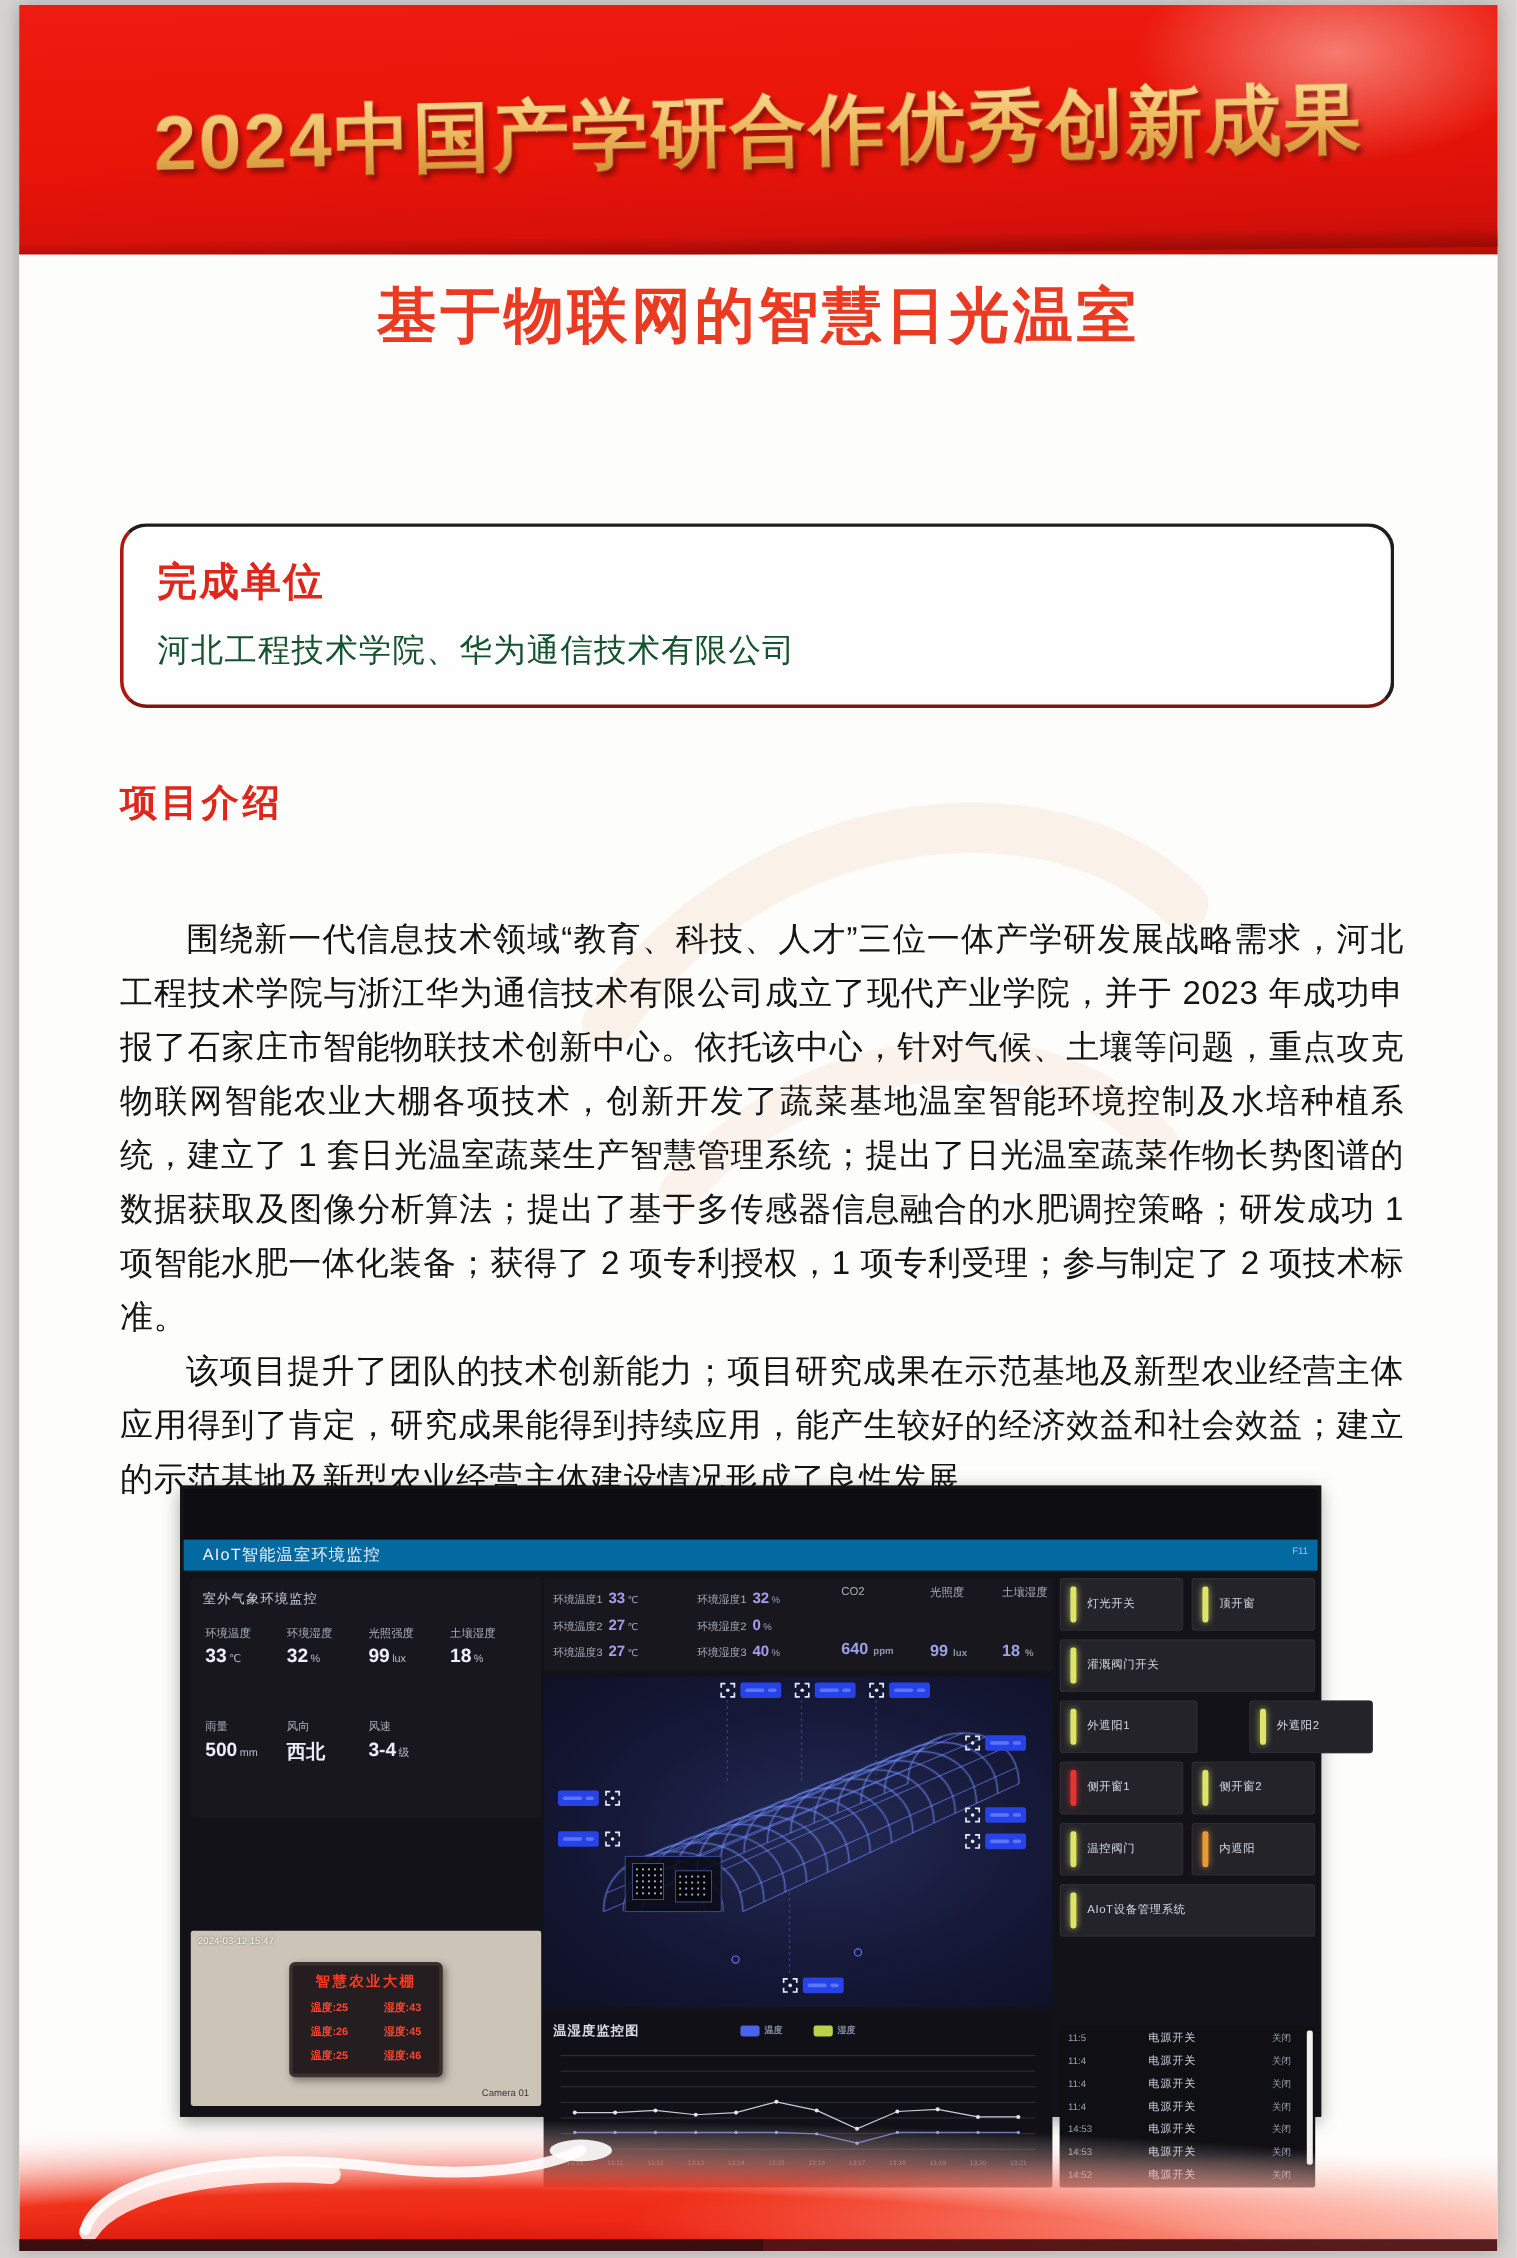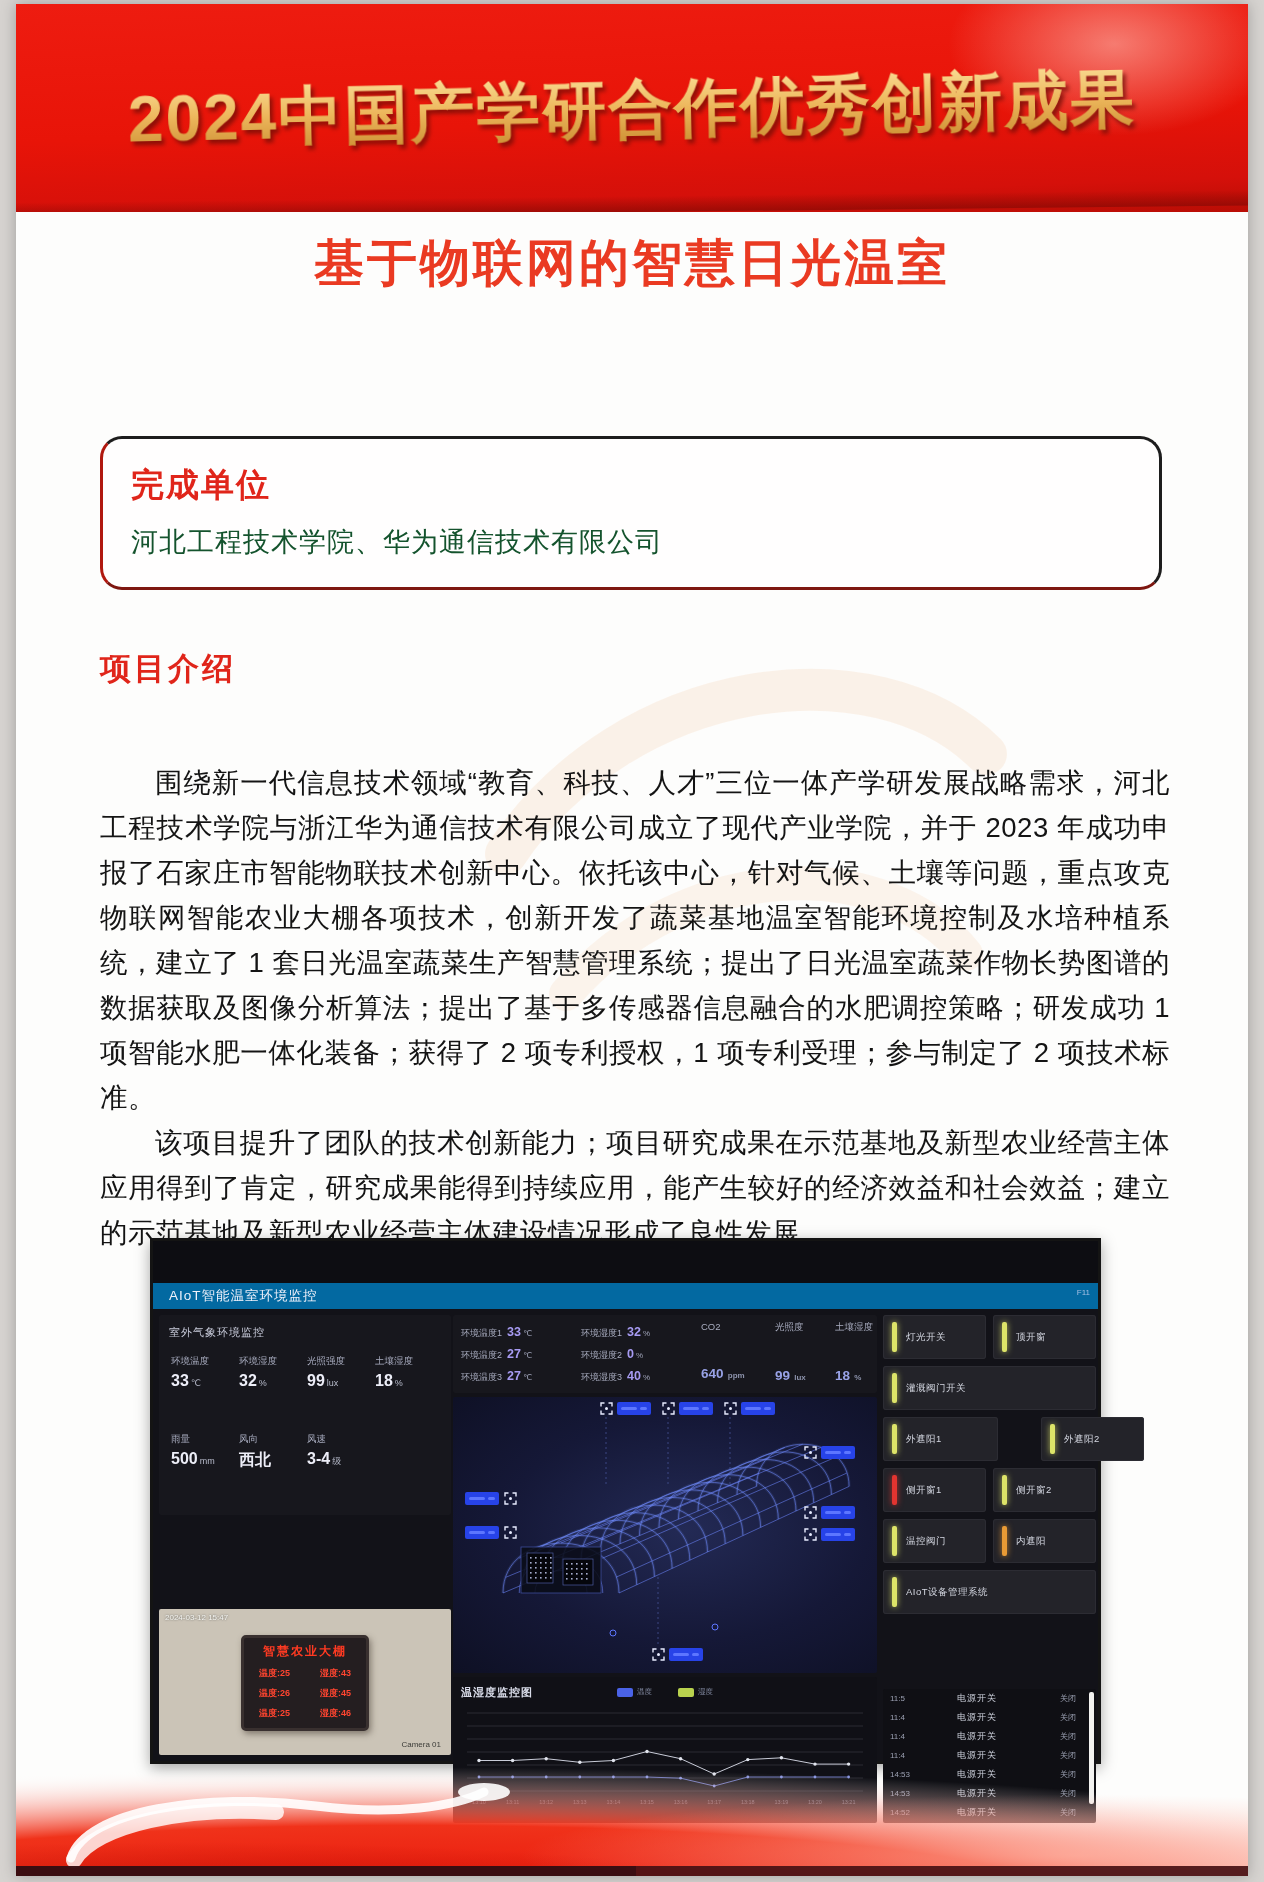--- a/index.html
+++ b/index.html
@@ -91,21 +91,21 @@
   #camera{left:6px;top:300px;width:292px;height:146px;background:#cbc4b7;overflow:hidden;}
   #camera .ovl{position:absolute;left:6px;top:4px;font-size:8px;color:#f7f7f2;text-shadow:0 0 2px #555;}
   #camera .cam-lb{position:absolute;right:10px;bottom:6px;font-size:8px;color:#3c3c38;}
   #led{position:absolute;left:82px;top:26px;width:128px;height:96px;background:#241e20;border-radius:5px;
           border:3px solid #39302f;box-sizing:border-box;box-shadow:2px 3px 6px rgba(60,50,40,.5);}
   #led .led-t{margin-top:5px;text-align:center;font-size:12px;font-weight:bold;color:#ff3a22;letter-spacing:2px;}
   .led-row{display:flex;justify-content:space-around;margin-top:7px;font-size:9px;color:#ff4530;font-weight:bold;}
 
   #chartp{left:300px;top:368px;width:424px;height:146px;background:#101016;}
   #chartp .hd{position:absolute;left:8px;top:8px;font-size:11px;font-weight:bold;color:#d8dbe8;letter-spacing:1px;}
-  #legend{position:absolute;left:0;top:10px;width:100%;display:flex;justify-content:center;gap:26px;}
+  #legend{position:absolute;left:0;top:10px;width:100%;display:flex;justify-content:center;gap:26px;font-weight:bold;}
   .lg-item{display:flex;align-items:center;gap:4px;}
   .lg-chip{width:16px;height:9px;border-radius:2px;}
   .lg-lb{font-size:7.5px;color:#8890a8;}
   #chart-svg{position:absolute;left:10px;top:28px;}
 
   #logp{left:730px;top:380px;width:213px;height:134px;background:#0f0f14;overflow:hidden;}
   .log-row{position:relative;height:19px;line-height:19px;}
   .log-row .tm{position:absolute;left:7px;font-size:8px;color:#9ba0b2;}
   .log-row .nm{position:absolute;left:74px;font-size:9px;color:#cfd3de;letter-spacing:1px;}
   .log-row .st{position:absolute;right:20px;font-size:8px;color:#9ba0b2;}

